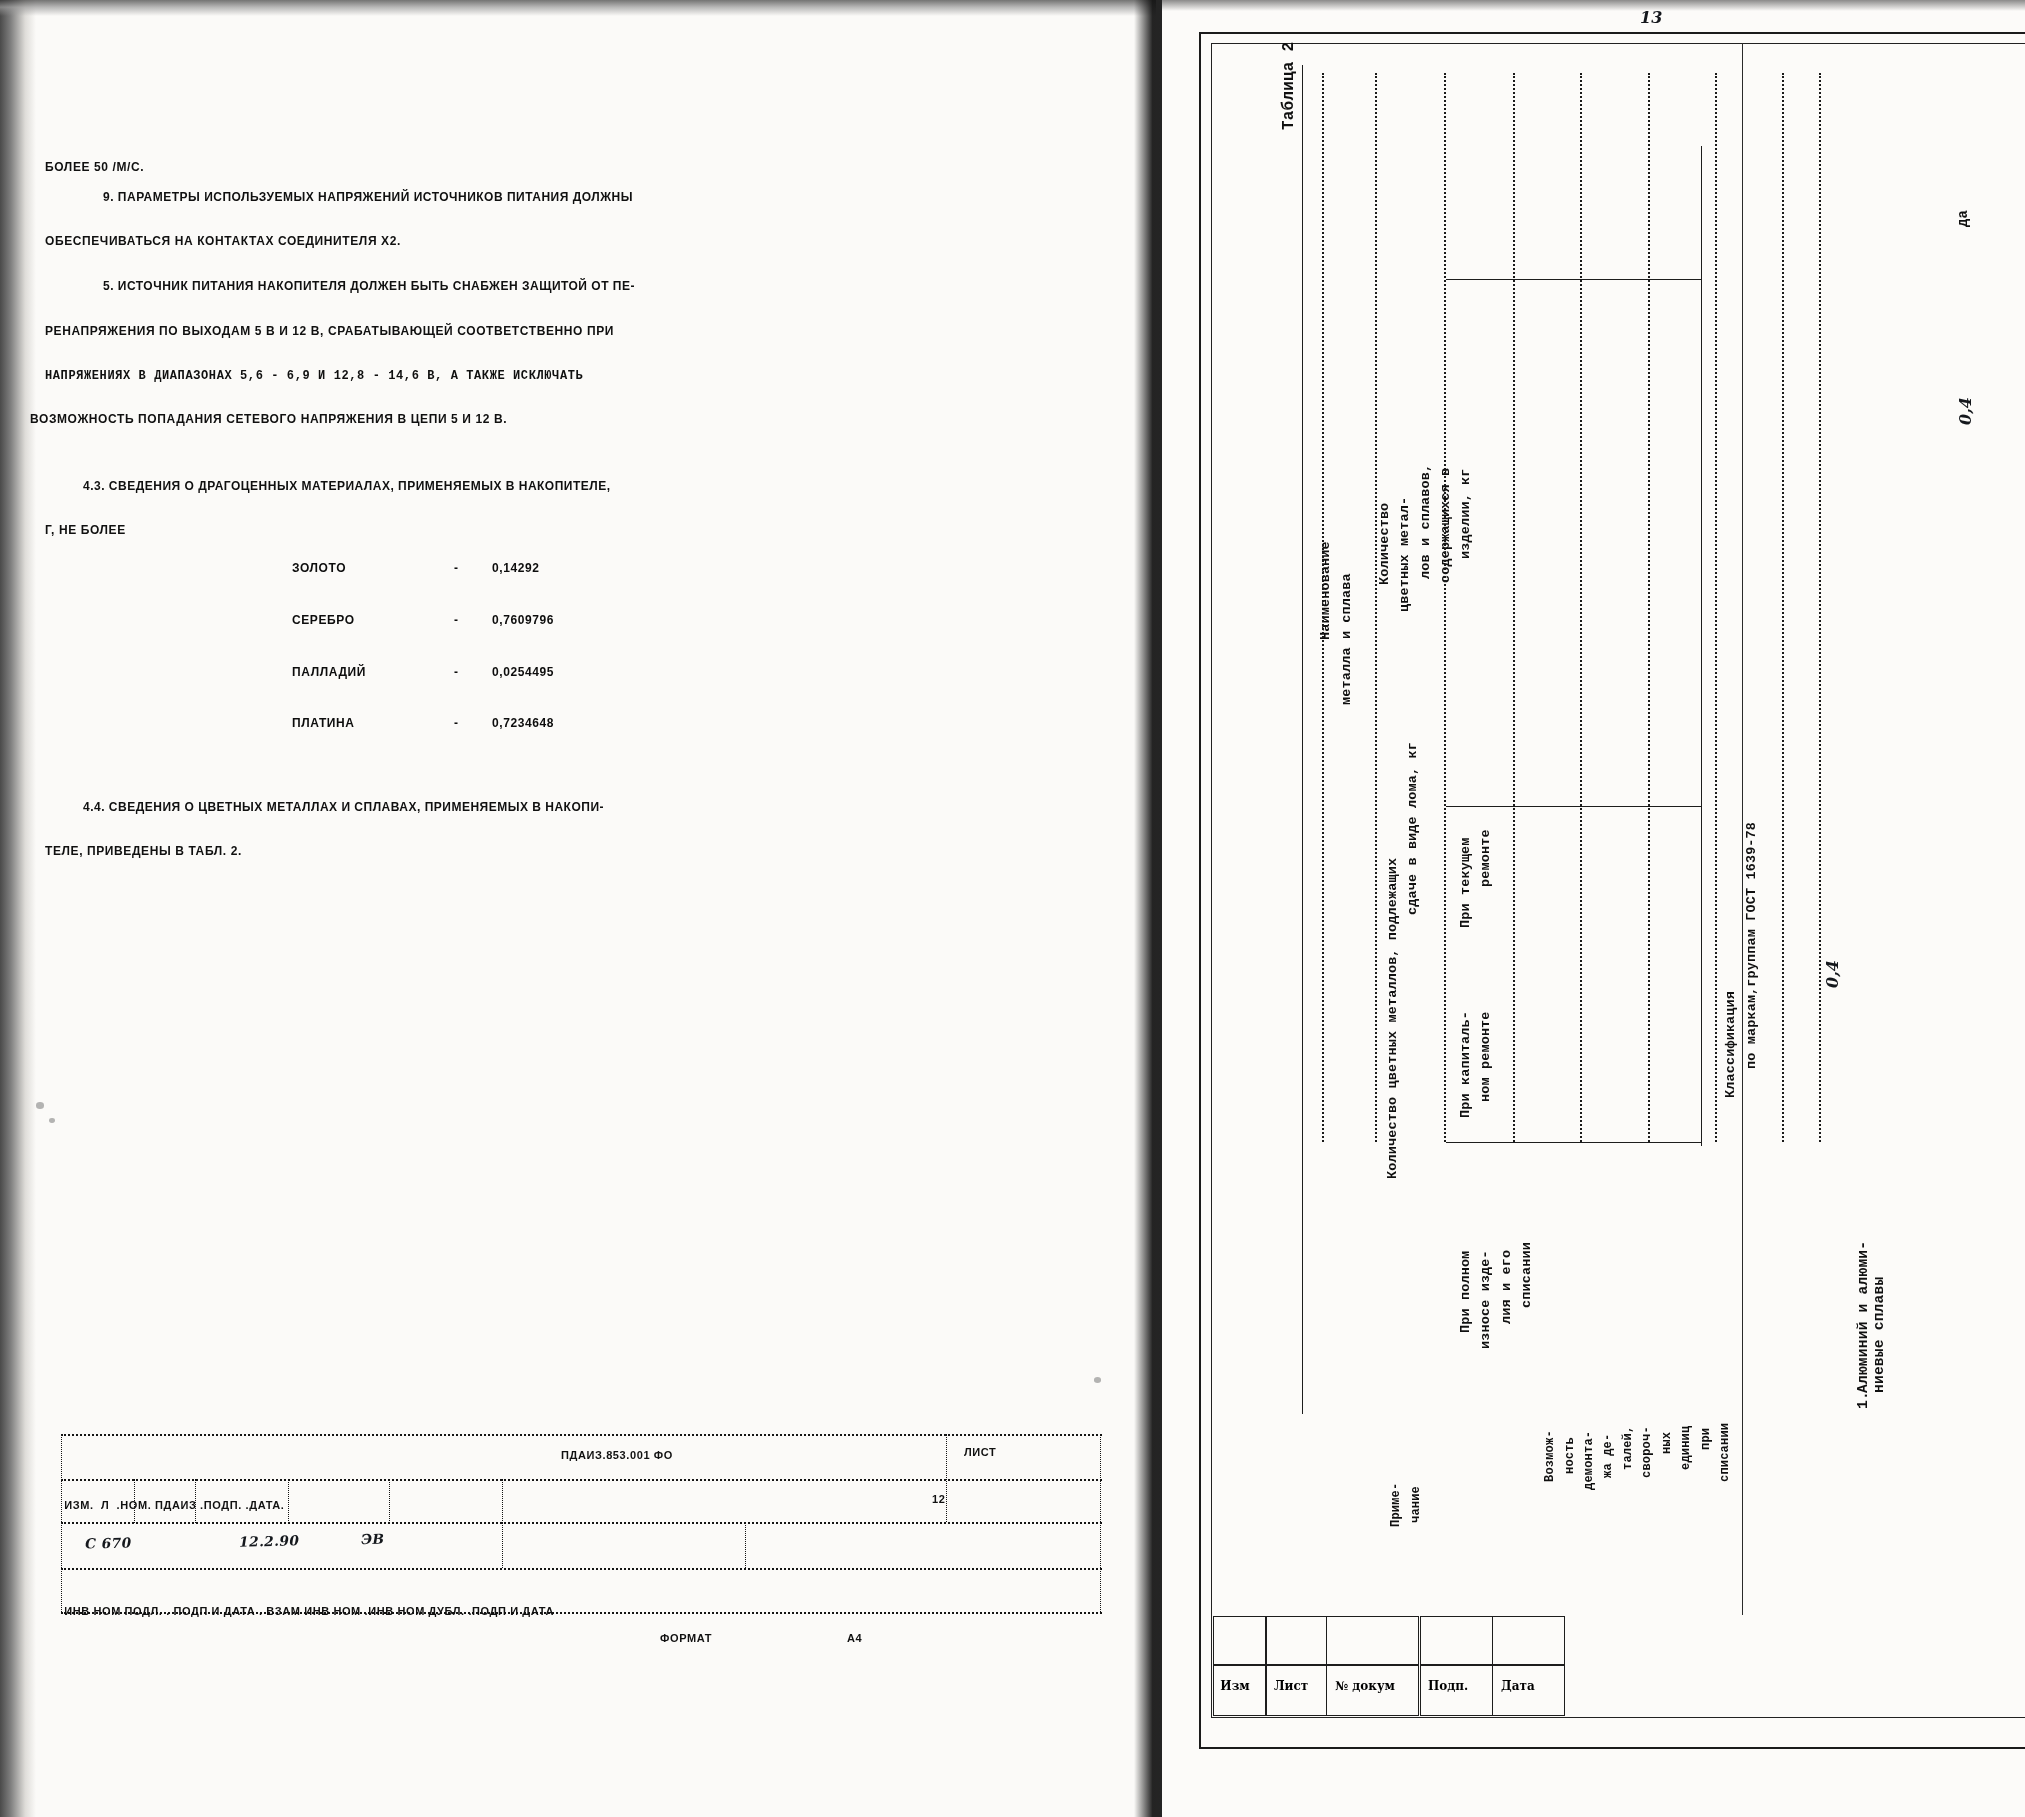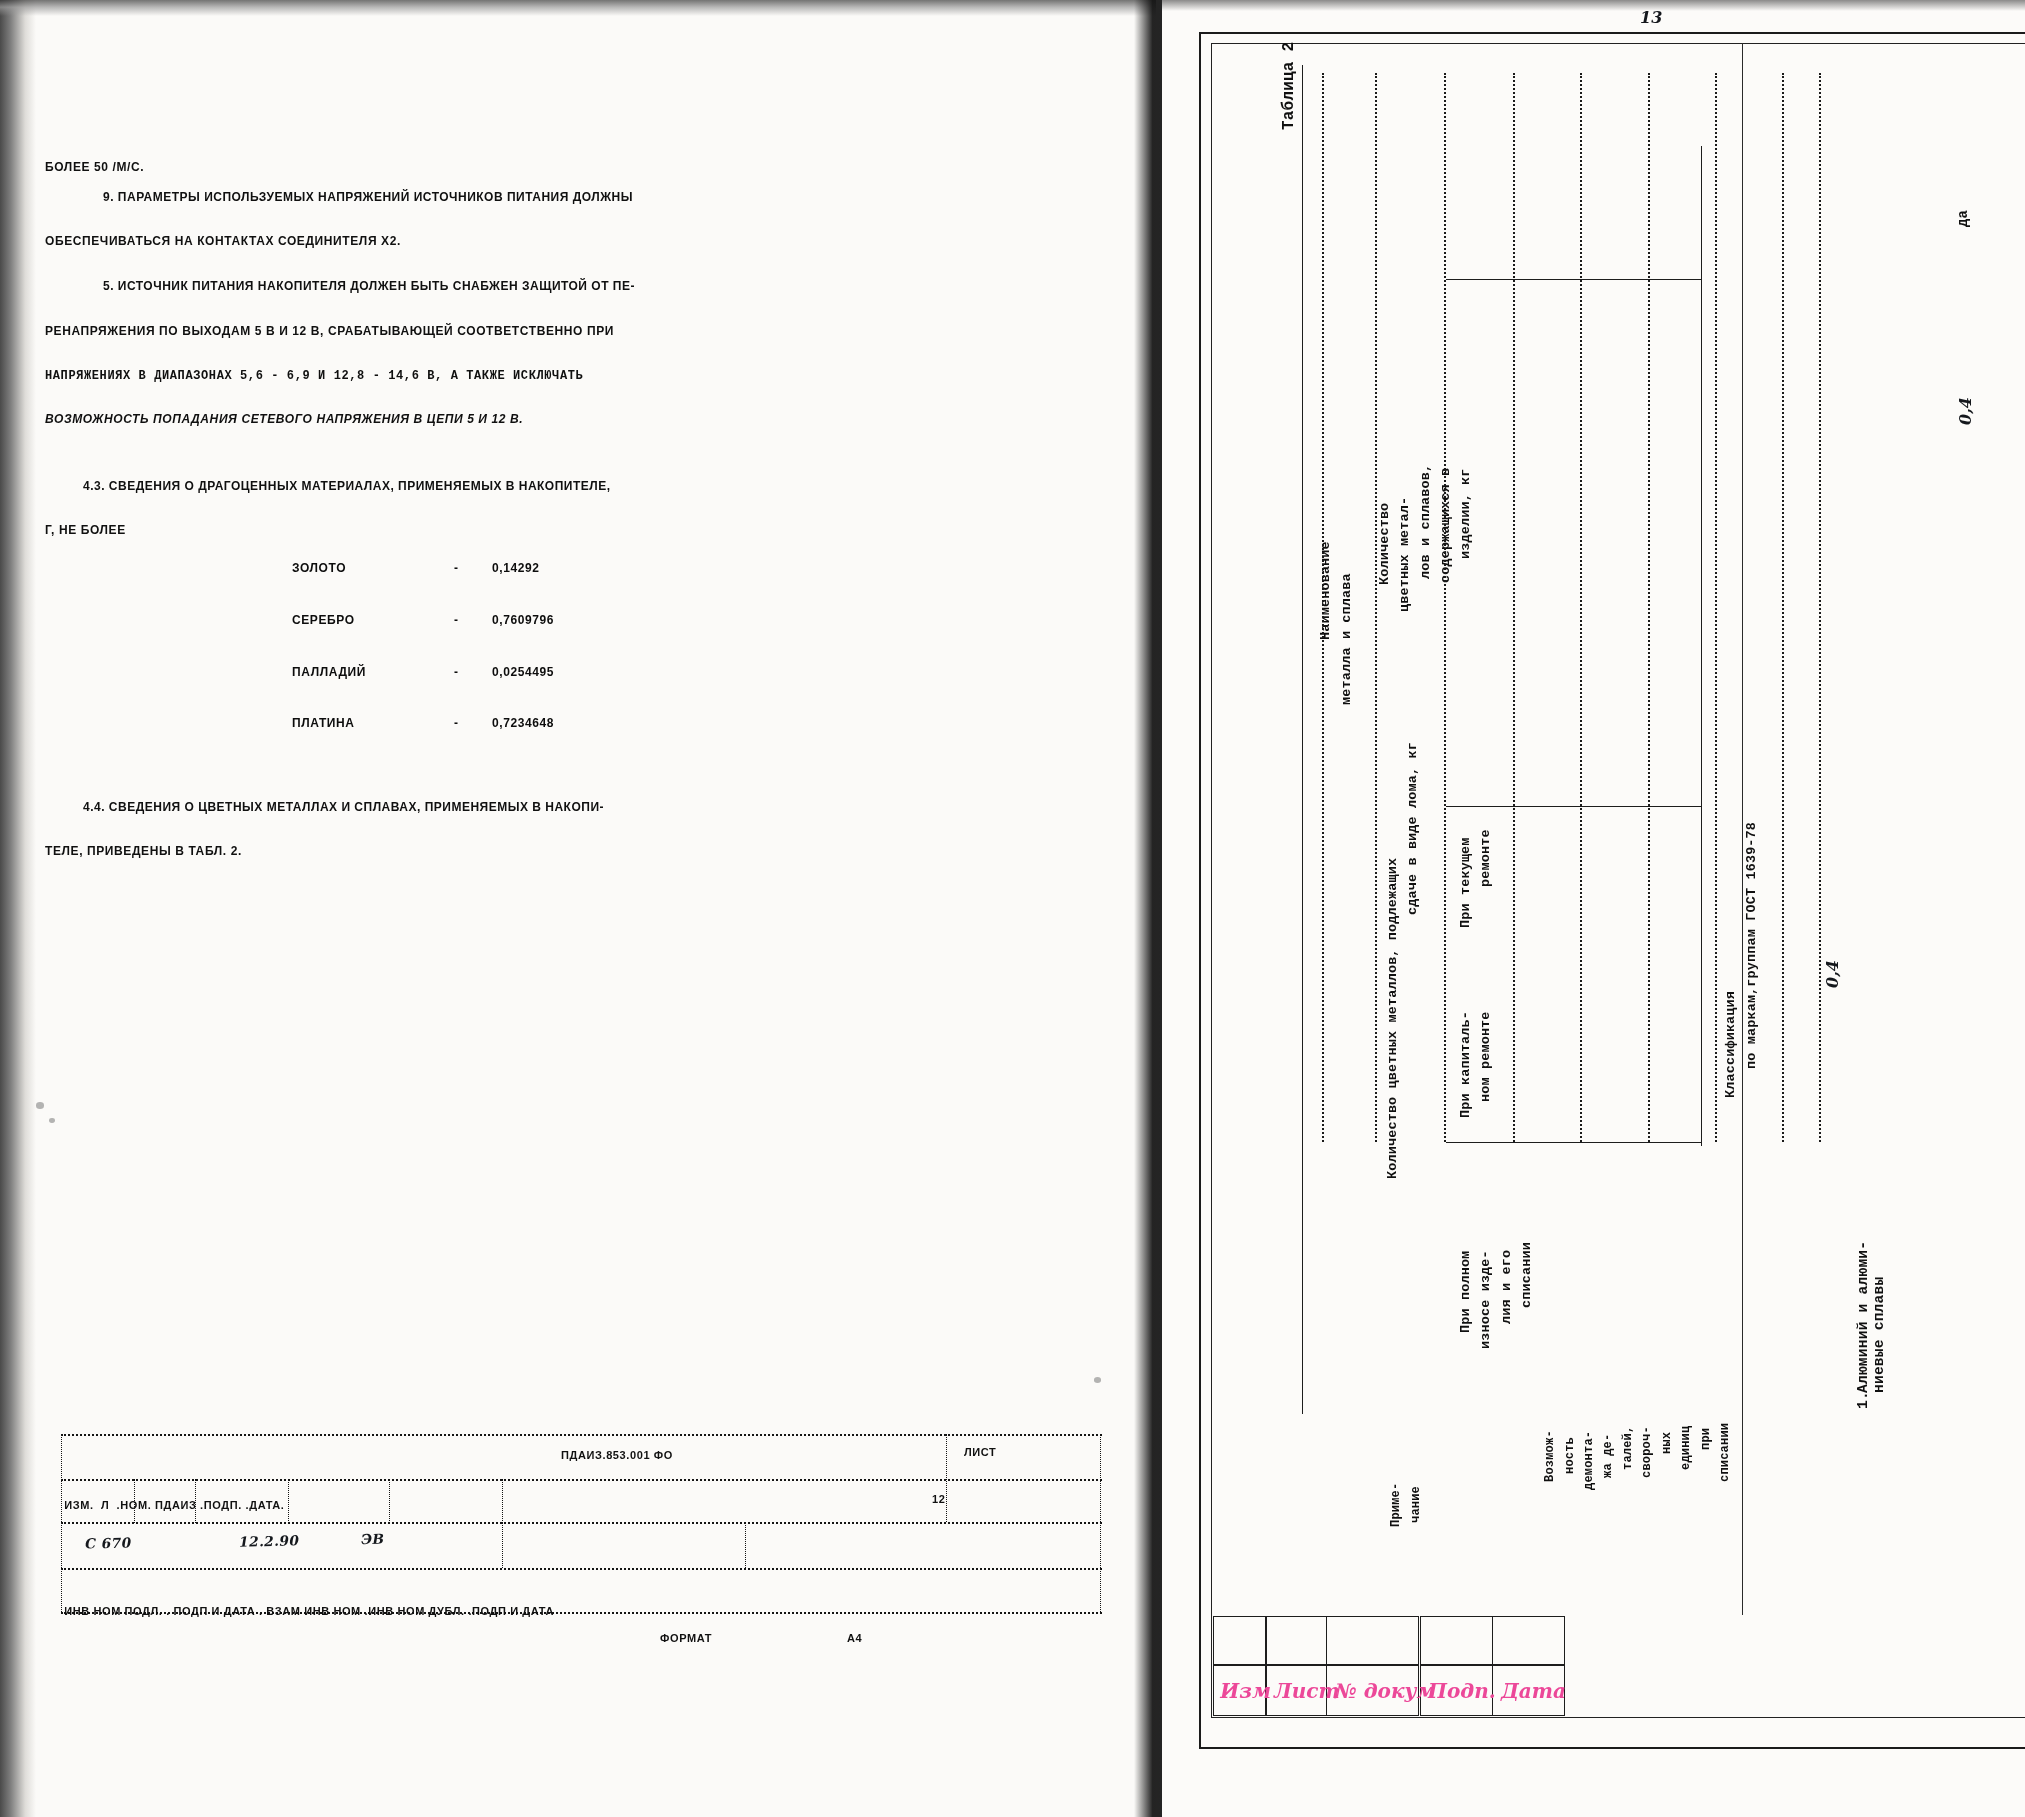--- a/index.html
+++ b/index.html
@@ -186,25 +186,24 @@
     left: 1213px; top: 1616px;
     width: 648px; height: 99px;
   }
   #titleblock .cell {
     position: absolute;
     border: 1.2px solid #1d1d1d;
     box-sizing: border-box;
   }
   .tbtext {
     position: absolute;
-    color: #ec4899;
+    color: #000000;
     font-family: "DejaVu Serif", serif;
-    font-style: italic;
-    font-weight: 700;
-    font-size: 20px;
+    font-weight: 700;
+    font-size: 12px;
     white-space: pre;
   }
   #pagenum-top {
     position: absolute;
     left: 1640px; top: 8px;
     color: #14171c;
     font-family: "DejaVu Serif", serif;
     font-style: italic;
     font-weight: 700;
     font-size: 16px;
@@ -222,21 +221,21 @@
 <div class="scan" id="left-page">
 
   <div class="ltext" style="left:45px; top:160px;">БОЛЕЕ 50 /М/С.</div>
 
   <div class="ltext ind" style="left:103px; top:190px;">9. ПАРАМЕТРЫ ИСПОЛЬЗУЕМЫХ НАПРЯЖЕНИЙ ИСТОЧНИКОВ ПИТАНИЯ ДОЛЖНЫ</div>
   <div class="ltext" style="left:45px; top:234px;">ОБЕСПЕЧИВАТЬСЯ НА КОНТАКТАХ СОЕДИНИТЕЛЯ Х2.</div>
 
   <div class="ltext ind" style="left:103px; top:279px;">5. ИСТОЧНИК ПИТАНИЯ НАКОПИТЕЛЯ ДОЛЖЕН БЫТЬ СНАБЖЕН ЗАЩИТОЙ ОТ ПЕ-</div>
   <div class="ltext" style="left:45px; top:324px;">РЕНАПРЯЖЕНИЯ ПО ВЫХОДАМ 5 В И 12 В, СРАБАТЫВАЮЩЕЙ СООТВЕТСТВЕННО ПРИ</div>
   <div class="ltext" style="left:45px; top:369px;font-family:Liberation Mono, monospace;">НАПРЯЖЕНИЯХ В ДИАПАЗОНАХ 5,6 - 6,9 И 12,8 - 14,6 В, А ТАКЖЕ ИСКЛЮЧАТЬ</div>
-  <div class="ltext" style="left:45px; top:412px;font-style:italic;">ВОЗМОЖНОСТЬ ПОПАДАНИЯ СЕТЕВОГО НАПРЯЖЕНИЯ В ЦЕПИ 5 И 12 В.</div>
+  <div class="ltext" style="left:30px; top:412px;">ВОЗМОЖНОСТЬ ПОПАДАНИЯ СЕТЕВОГО НАПРЯЖЕНИЯ В ЦЕПИ 5 И 12 В.</div>
 
   <div class="ltext ind" style="left:83px; top:479px;">4.3. СВЕДЕНИЯ О ДРАГОЦЕННЫХ МАТЕРИАЛАХ, ПРИМЕНЯЕМЫХ В НАКОПИТЕЛЕ,</div>
   <div class="ltext" style="left:45px; top:523px;">Г, НЕ БОЛЕЕ</div>
 
   <div>
     <div class="mono-row" style="left:292px; top:561px;">ЗОЛОТО</div>
     <div class="mono-row" style="left:454px; top:561px;">-</div>
     <div class="mono-row" style="left:492px; top:561px;">0,14292</div>
 
     <div class="mono-row" style="left:292px; top:613px;">СЕРЕБРО</div>

